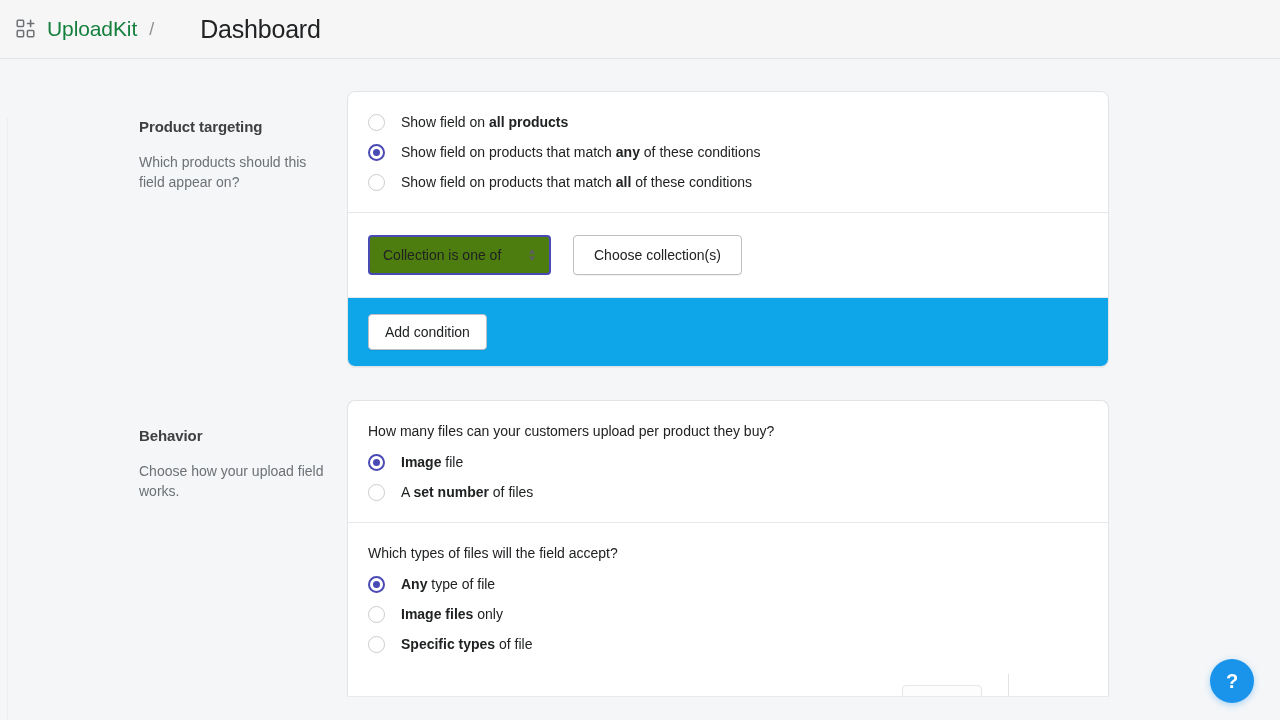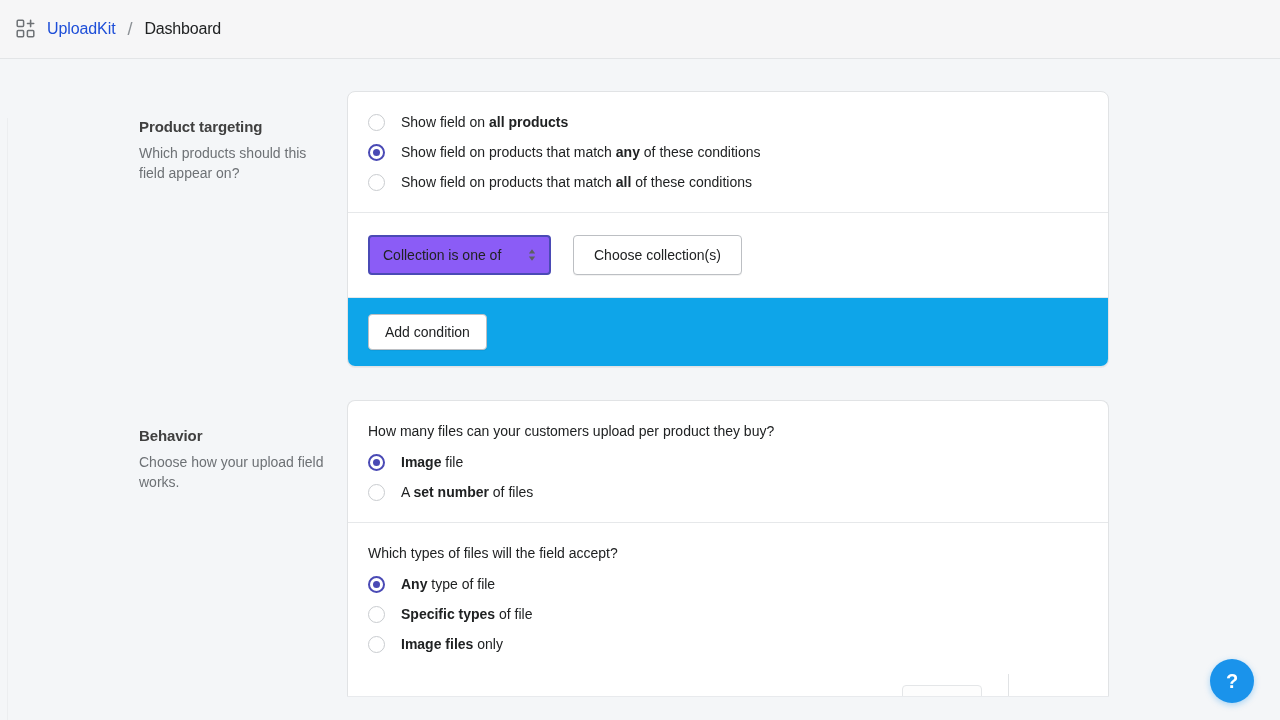--- a/index.html
+++ b/index.html
@@ -30,35 +30,36 @@
 
   .brand-icon {
     width: 20px;
     height: 20px;
     margin-right: 11px;
     flex: 0 0 auto;
     display: block;
   }
 
   .brand-name {
-    font-size: 16px;
-    color: #1d4ed8;
+    font-size: 21px;
+    color: #15803d;
     letter-spacing: -0.1px;
   }
 
   .crumb-sep {
     font-size: 18px;
     color: #8c9196;
     margin: 0 12px;
   }
 
   .page-title {
-    font-size: 16px;
+    font-size: 25px;
     color: #202223;
     letter-spacing: -0.2px;
+    margin-left: 34px;
   }
 
   
   .left-rail {
     position: absolute;
     left: 7px;
     top: 59px;
     width: 1px;
     height: 661px;
     background: #eceef0;
@@ -87,21 +88,21 @@
   .section-heading {
     font-size: 15px;
     font-weight: bold;
     color: #404040;
     line-height: 20px;
     letter-spacing: -0.1px;
     margin-top: 26px;
   }
 
   .section-sub {
-    margin-top: 6px;
+    margin-top: 15px;
     font-size: 14px;
     color: #6d7175;
     line-height: 20px;
   }
 
   .card {
     width: 762px;
     background: #ffffff;
     border: 1px solid #e1e3e5;
     border-radius: 8px;
@@ -180,21 +181,21 @@
     display: flex;
     align-items: center;
   }
 
   .select {
     position: relative;
     height: 40px;
     min-width: 183px;
     border: 2px solid #4a4ab5;
     border-radius: 4px;
-    background: #8b5cf6;
+    background: #4d7c0f;
     display: flex;
     align-items: center;
     padding: 0 36px 0 13px;
     font-size: 14px;
     color: #202223;
     margin-right: 22px;
   }
 
   .select-arrows {
     position: absolute;
@@ -359,26 +360,26 @@
       <div class="card-section">
         <div class="question">Which types of files will the field accept?</div>
 
         <div class="radio-row">
           <span class="radio checked"></span>
           <span class="radio-label"><span></span><b>Any</b><span> type of file</span></span>
         </div>
 
         <div class="radio-row">
           <span class="radio"></span>
+          <span class="radio-label"><span></span><b>Image files</b><span> only</span></span>
+        </div>
+
+        <div class="radio-row">
+          <span class="radio"></span>
           <span class="radio-label"><span></span><b>Specific types</b><span> of file</span></span>
-        </div>
-
-        <div class="radio-row">
-          <span class="radio"></span>
-          <span class="radio-label"><span></span><b>Image files</b><span> only</span></span>
         </div>
       </div>
 
       <div class="bottom-clip" style="margin:0 -1px -1px -1px; width:662px;">
         <div class="clip-btn"></div>
       </div>
 
     </div>
   </div>
 

